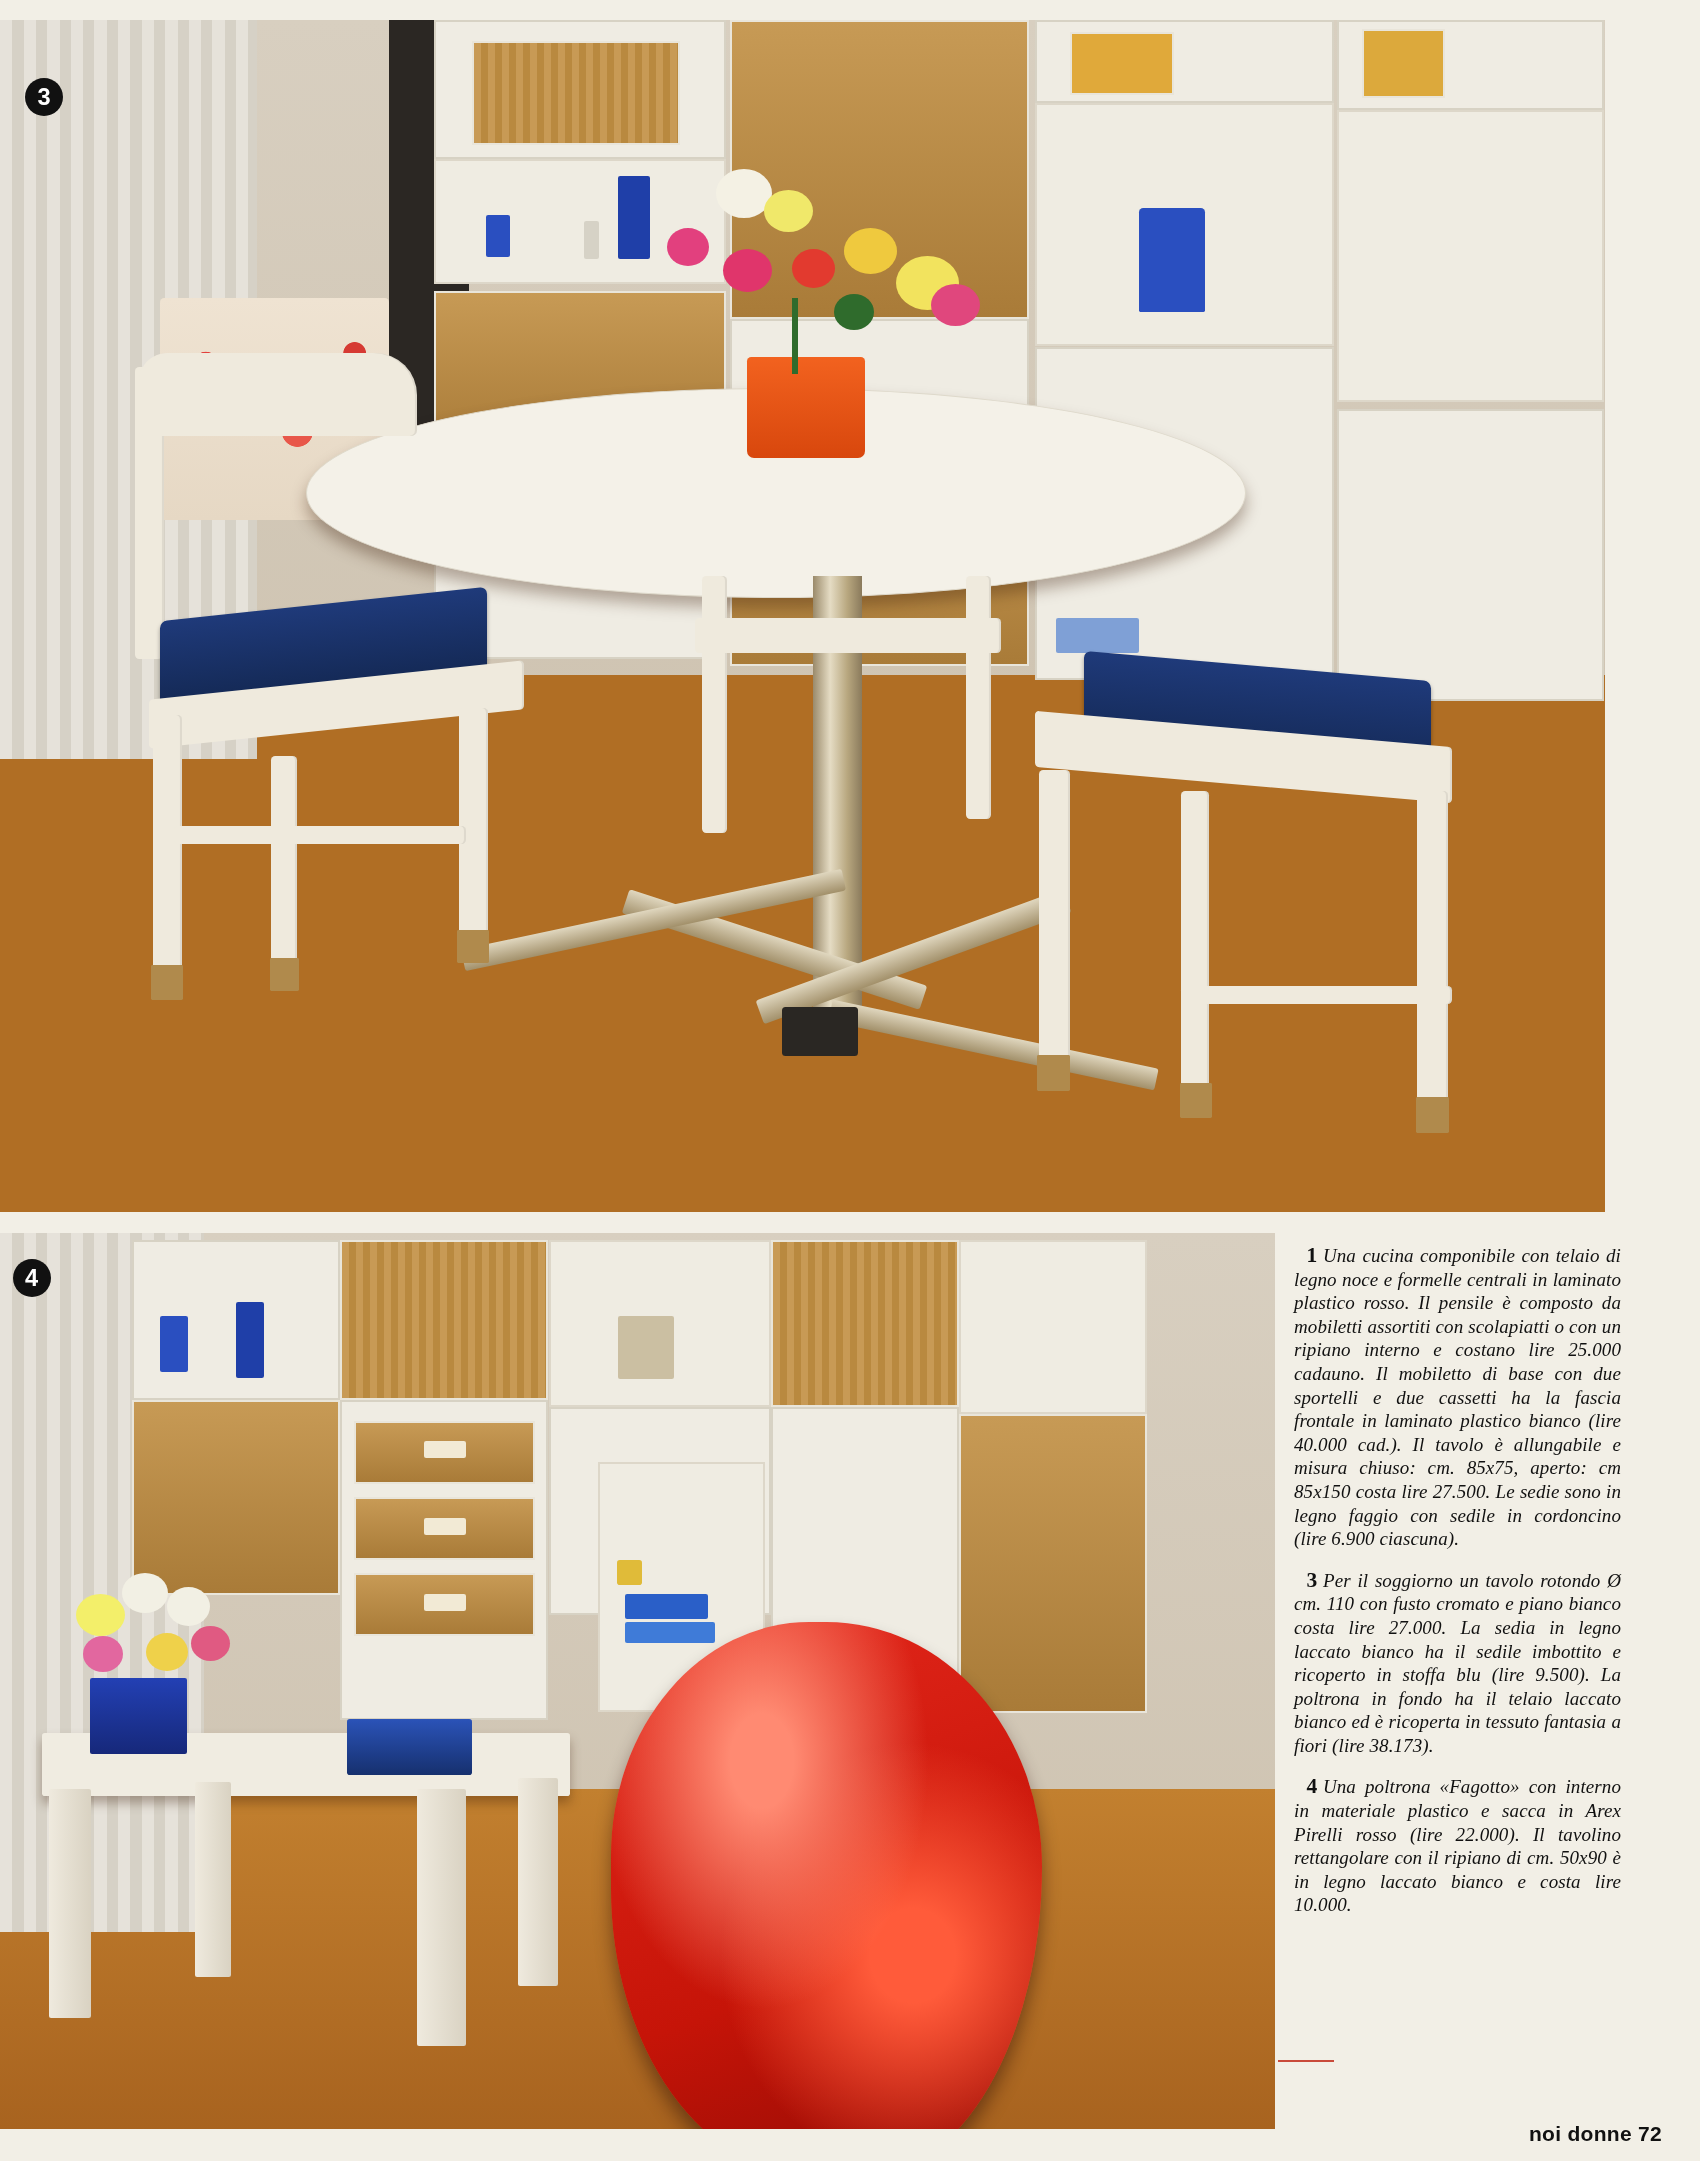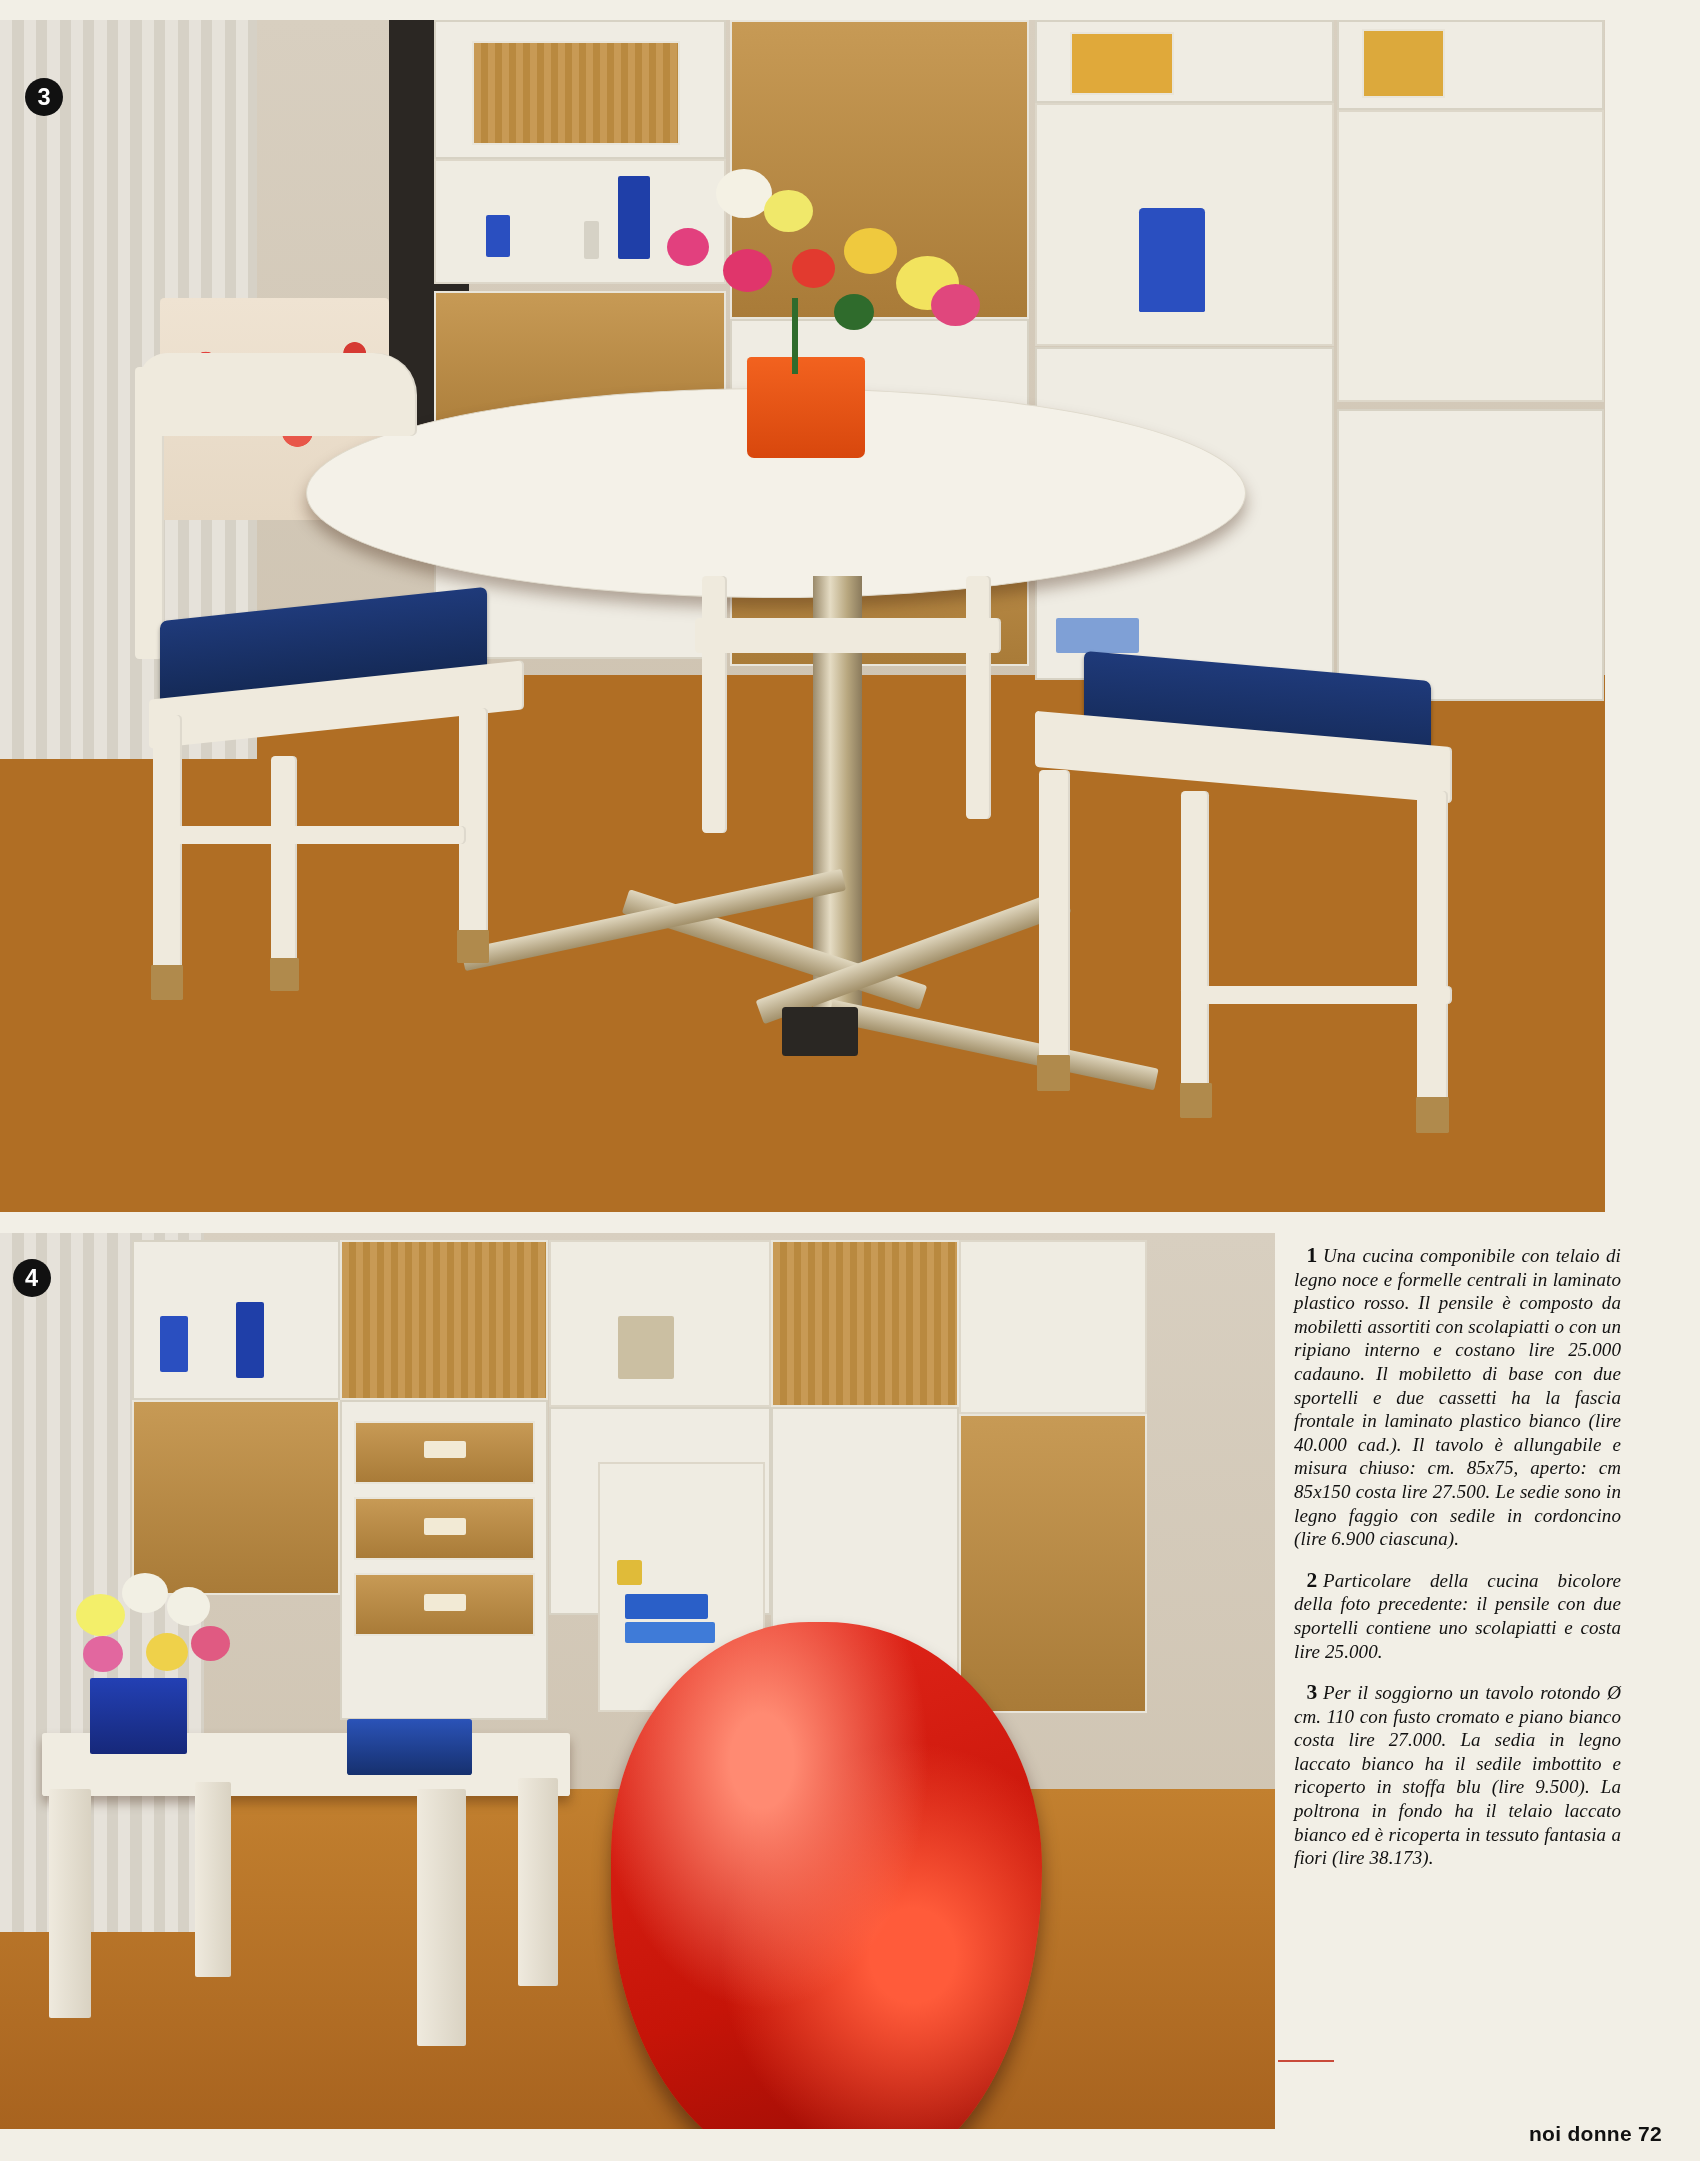--- a/index.html
+++ b/index.html
@@ -403,21 +403,21 @@
     <div class="petal" style="left:146px; top:400px; width:42px; height:38px; background:#efd14a;"></div>
     <div class="petal" style="left:191px; top:393px; width:39px; height:35px; background:#e05a82;"></div>
     <div class="ashtray" style="left:347px; top:486px; width:125px; height:56px;"></div>
 
     <div class="beanbag" style="left:611px; top:389px; width:431px; height:556px;"></div>
   </div>
   <div class="badge" id="badge-4">4</div>
 
   <div class="text-col">
     <p class="para"><span class="num">1</span><span>Una cucina componibile con telaio di legno noce e formelle centrali in laminato plastico rosso. Il pensile è composto da mobiletti assortiti con scolapiatti o con un ripiano interno e costano lire 25.000 cadauno. Il mobiletto di base con due sportelli e due cassetti ha la fascia frontale in laminato plastico bianco (lire 40.000 cad.). Il tavolo è allungabile e misura chiuso: cm. 85x75, aperto: cm 85x150 costa lire 27.500. Le sedie sono in legno faggio con sedile in cordoncino (lire 6.900 ciascuna).</span></p>
-    <p class="para"><span class="num">2</span><span>Particolare della cucina bicolore della foto precedente: il pensile con due sportelli contiene uno scolapiatti e costa lire 25.000.</span></p>
     <p class="para"><span class="num">3</span><span>Per il soggiorno un tavolo rotondo Ø cm. 110 con fusto cromato e piano bianco costa lire 27.000. La sedia in legno laccato bianco ha il sedile imbottito e ricoperto in stoffa blu (lire 9.500). La poltrona in fondo ha il telaio laccato bianco ed è ricoperta in tessuto fantasia a fiori (lire 38.173).</span></p>
+    <p class="para"><span class="num">4</span><span>Una poltrona «Fagotto» con interno in materiale plastico e sacca in Arex Pirelli rosso (lire 22.000). Il tavolino rettangolare con il ripiano di cm. 50x90 è in legno laccato bianco e costa lire 10.000.</span></p>
   </div>
 
   <div class="hairline" style="left:1278px; top:2060px; width:56px; height:2.1px;"></div>
 
   <div class="footer">noi donne 72</div>
 </div>
 
 
 </body></html>

